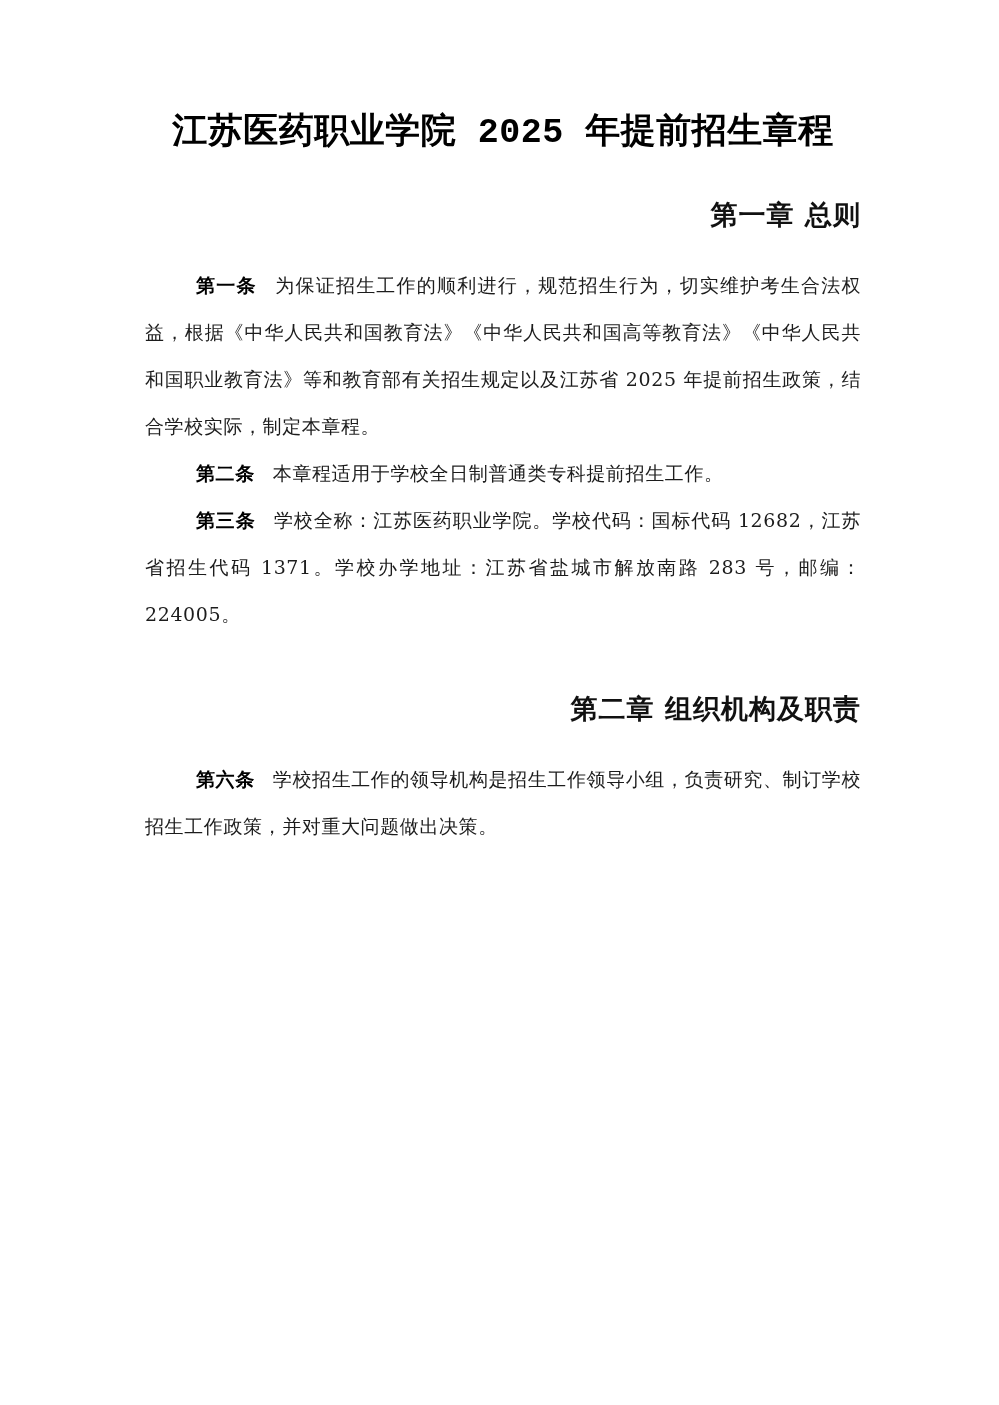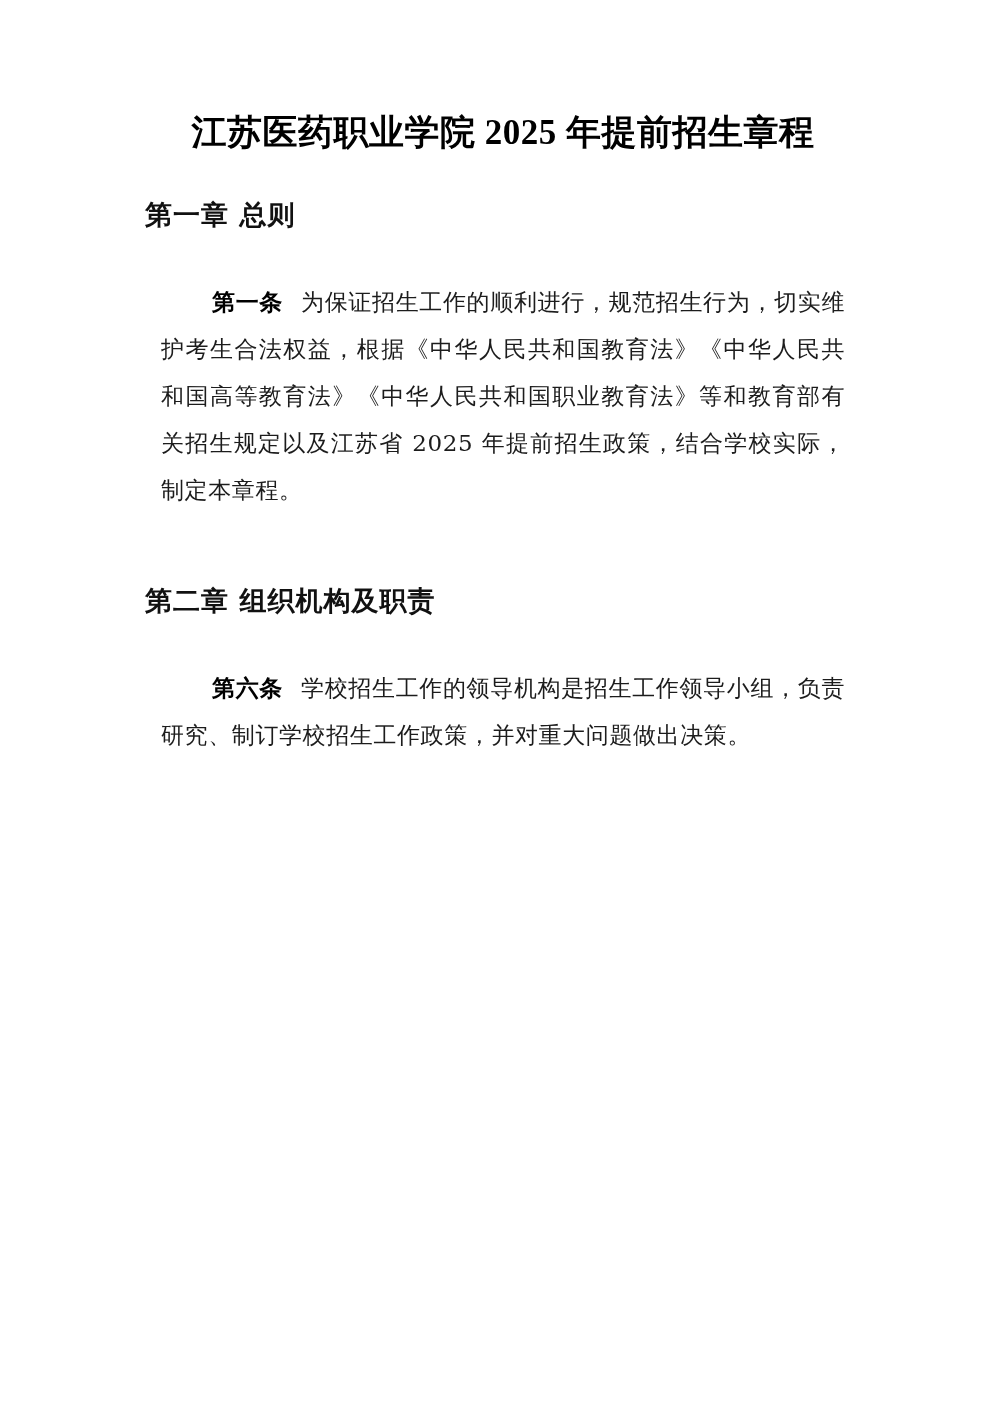--- a/index.html
+++ b/index.html
@@ -27,54 +27,54 @@
 
   .content {
     position: absolute;
     left: 145px;
     top: 0;
     width: 716px;
   }
 
   
   .doc-title {
-    font-family: Liberation Serif, serif;
+    font-family: Liberation Mono, monospace;
     font-weight: bold;
     font-size: 35px;
     line-height: 1.2;
     letter-spacing: 0.5px;
     text-align: center;
     color: #000000;
     margin: 0;
     padding-top: 112px;
     white-space: nowrap;
   }
 
   
   .chapter-heading {
     font-family: "DejaVu Serif", "Liberation Serif", serif;
     font-weight: bold;
     font-size: 27px;
     line-height: 1.25;
-    text-align: left;
+    text-align: right;
     color: #111111;
     margin: 0;
     letter-spacing: 1px;
   }
   .chapter-1 { padding-top: 44px; }
   .chapter-2 { padding-top: 36px; }
 
   
   .article {
-    font-size: 23px;
+    font-size: 19px;
     line-height: 47px;
     text-align: justify;
     text-justify: inter-ideograph;
     text-align-last: left;
-    margin: 16px;
+    margin: 0;
     color: #1c1c1c;
     letter-spacing: 0.6px;
     text-indent: 51px;
   }
   .article .label {
     font-weight: bold;
     color: #000000;
     letter-spacing: 0.6px;
   }
   .article .gap {
@@ -93,21 +93,23 @@
   <div class="content">
 
     <h1 class="doc-title">江苏医药职业学院 2025 年提前招生章程</h1>
 
     <h2 class="chapter-heading chapter-1">第一章    总则</h2>
 
     <div class="spacer-after-ch1"></div>
 
     <p class="article"><span class="label">第一条</span><span class="gap"></span><span>为保证招生工作的顺利进行，规范招生行为，切实维护考生合法权益，根据《中华人民共和国教育法》《中华人民共和国高等教育法》《中华人民共和国职业教育法》等和教育部有关招生规定以及江苏省 2025 年提前招生政策，结合学校实际，制定本章程。</span></p>
 
+    <p class="article"><span class="label">第二条</span><span class="gap"></span><span>本章程适用于学校全日制普通类专科提前招生工作。</span></p>
 
+    <p class="article"><span class="label">第三条</span><span class="gap"></span><span>学校全称：江苏医药职业学院。学校代码：国标代码 12682，江苏省招生代码 1371。学校办学地址：江苏省盐城市解放南路 283 号，邮编：224005。</span></p>
 
 
 
     <div class="spacer-before-ch2"></div>
 
     <h2 class="chapter-heading chapter-2">第二章    组织机构及职责</h2>
 
     <div class="spacer-after-ch2"></div>
 
     <p class="article"><span class="label">第六条</span><span class="gap"></span><span>学校招生工作的领导机构是招生工作领导小组，负责研究、制订学校招生工作政策，并对重大问题做出决策。</span></p>

